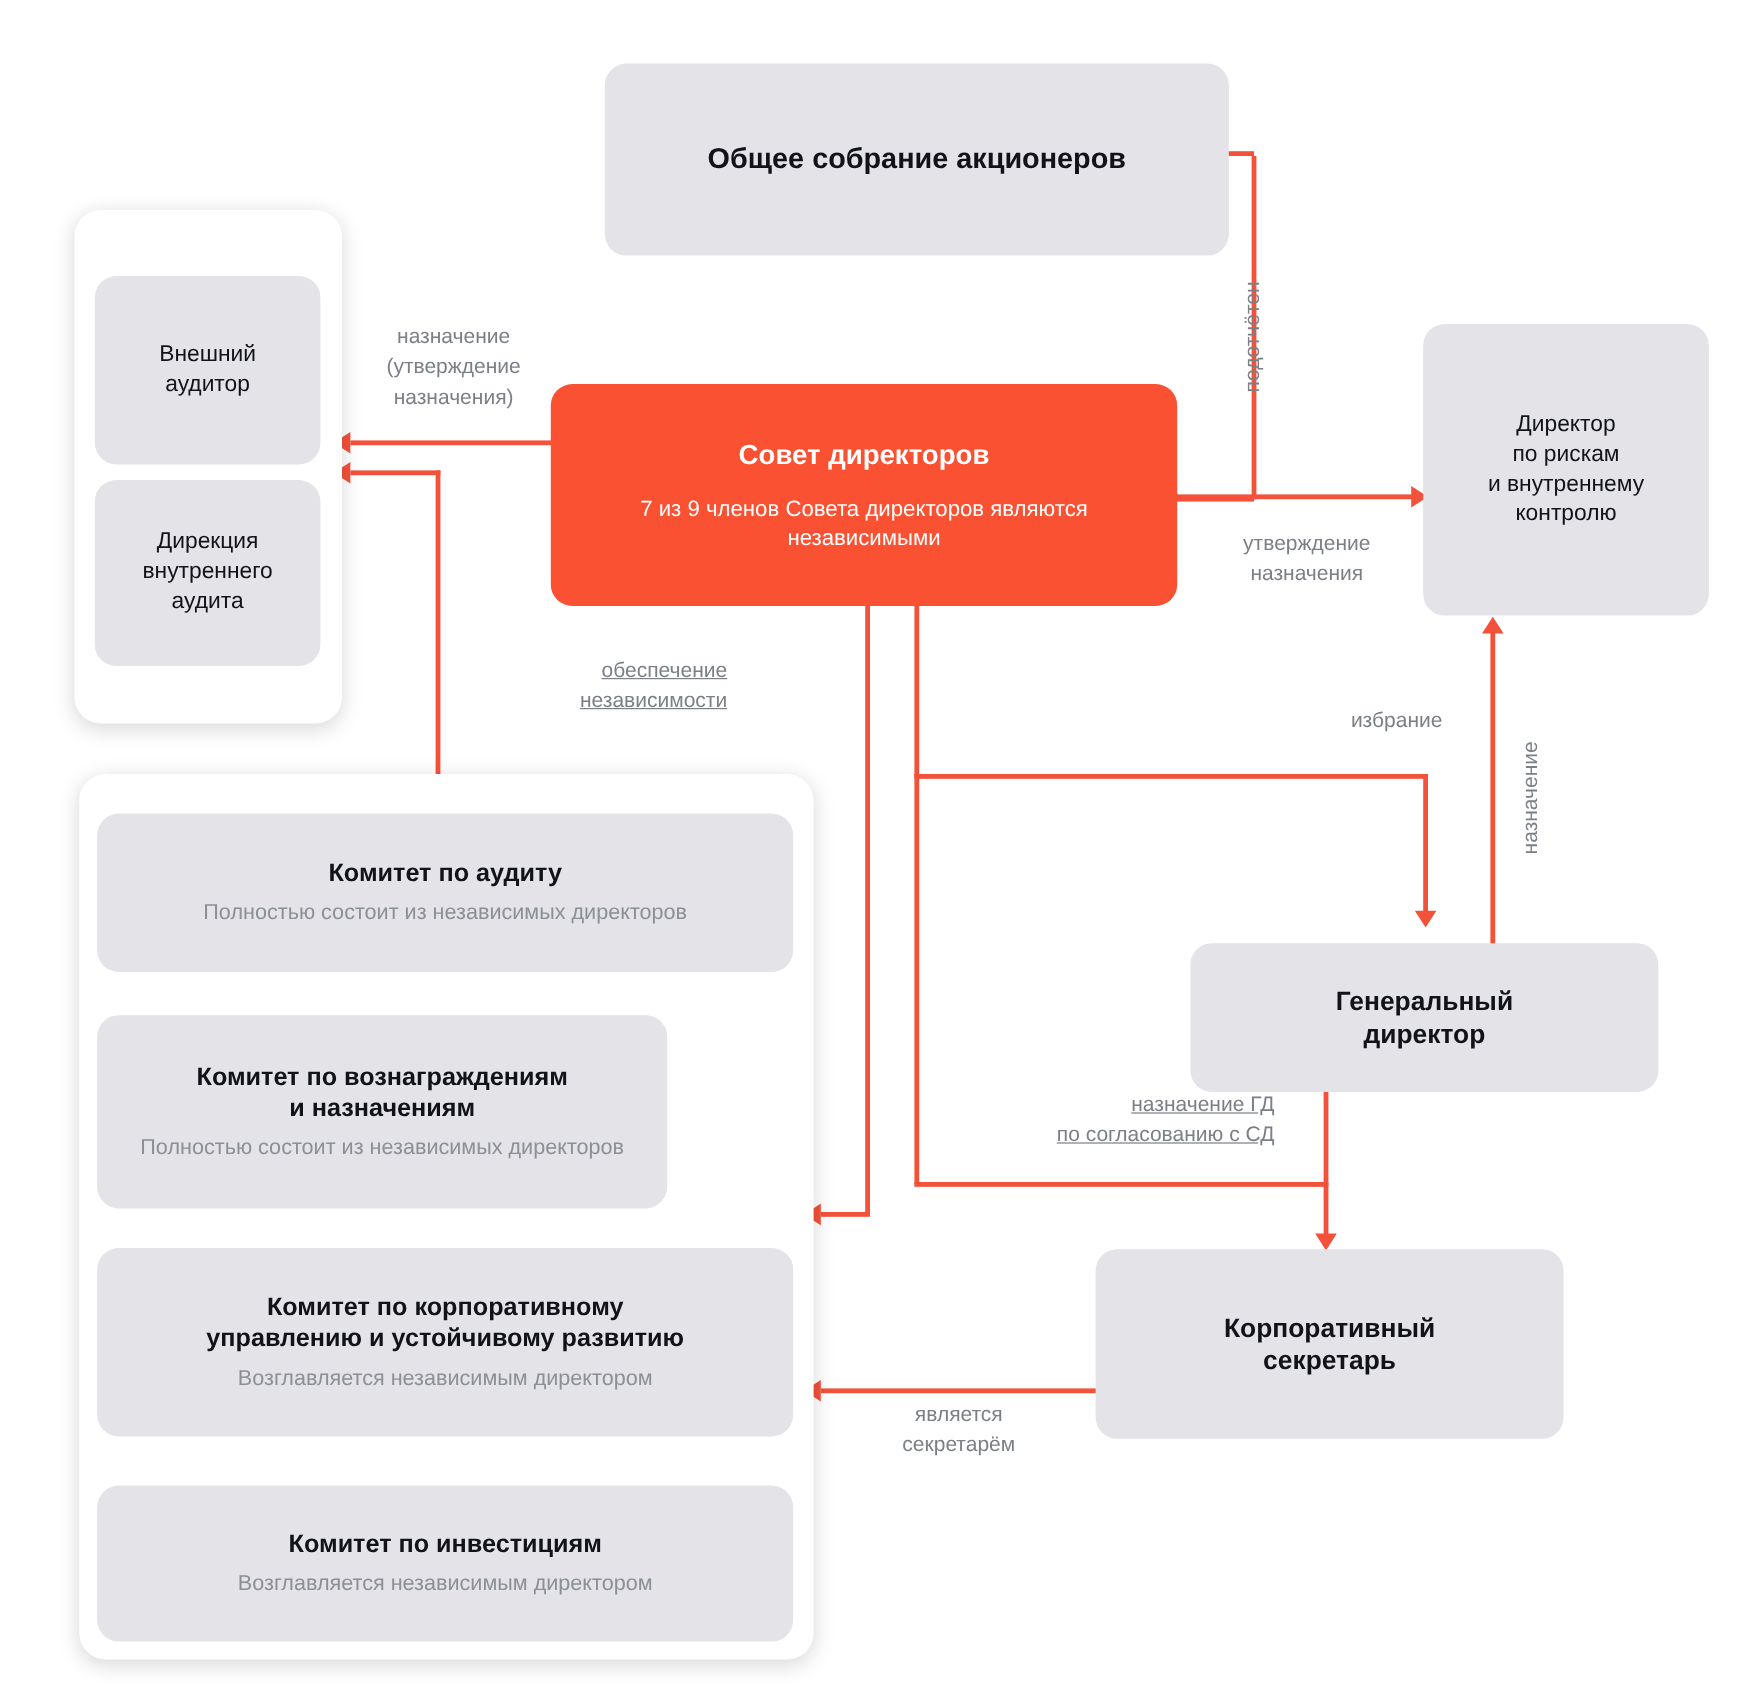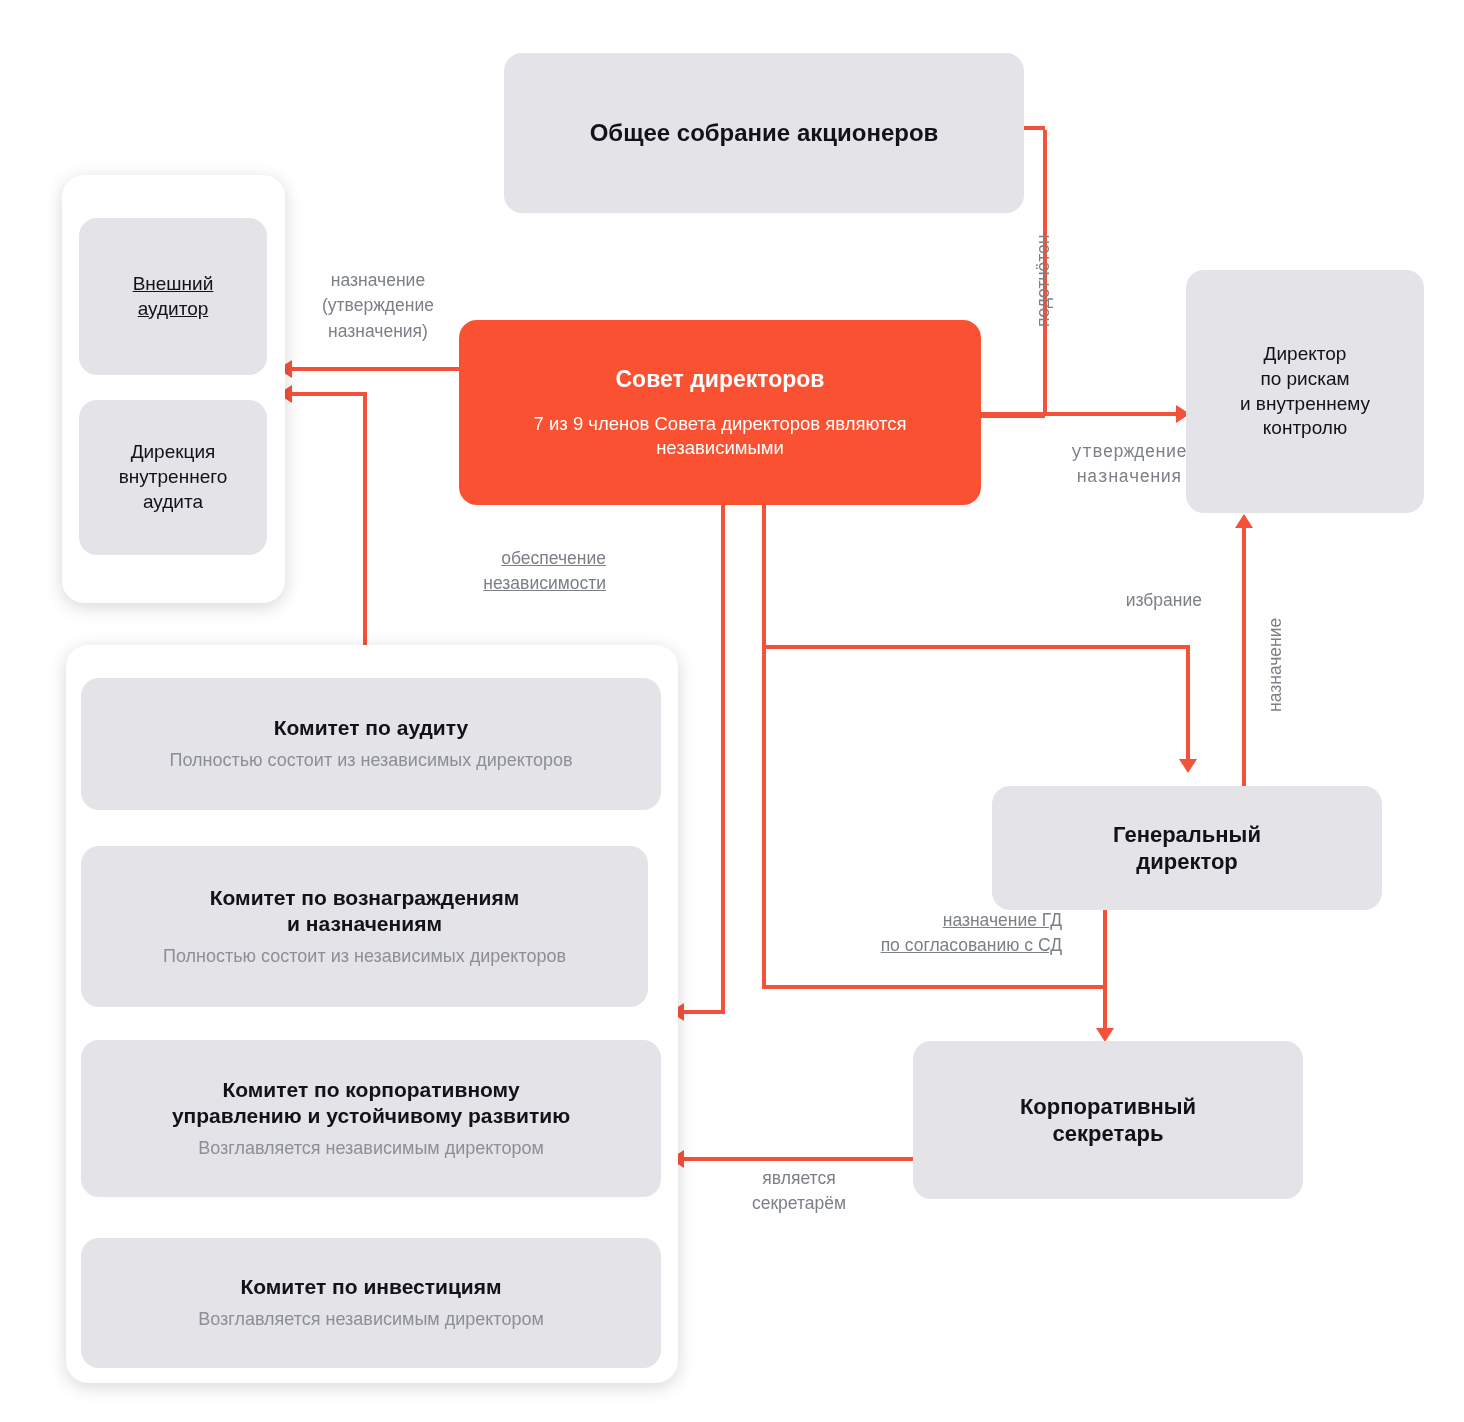--- a/index.html
+++ b/index.html
@@ -79,57 +79,57 @@
 
   <div class="seg h" style="left:684px;top:1157px;width:234px;"></div>
   <div class="arrow ar-left" style="left:670px;top:1150px;"></div>
 
   <div class="lbl c" style="left:292px;top:268px;width:172px;">назначение
 (утверждение
 назначения)</div>
   <div class="lbl l" style="left:386px;top:546px;width:220px;">обеспечение
 независимости</div>
   <div class="lbl rot" style="left:1031px;top:327px;">подотчётен</div>
-  <div class="lbl c" style="left:1043px;top:440px;width:172px;font-family:Liberation Mono, monospace;">утверждение
+  <div class="lbl c" style="left:1003px;top:440px;width:172px;">утверждение
 назначения</div>
   <div class="lbl rot" style="left:1263px;top:712px;">назначение</div>
   <div class="lbl c" style="left:1062px;top:588px;width:140px;text-align:right;">избрание</div>
   <div class="lbl c" style="left:708px;top:1166px;width:182px;">является
 секретарём</div>
   <div class="lbl l" style="left:782px;top:908px;width:280px;">назначение ГД
 по согласованию с СД</div>
 
   <div class="node grey" style="left:459px;top:53px;width:520px;height:160px;margin-left:45px;">
     <div class="ttl" style="font-size:24px;">Общее собрание акционеров</div>
   </div>
 
   <div class="node red" style="left:459px;top:320px;width:522px;height:185px;padding:0 54px;">
     <div class="ttl" style="font-size:23px;margin-bottom:18px;">Совет директоров</div>
     <div class="sub" style="font-size:18.5px;">7 из 9 членов Совета директоров являются независимыми</div>
   </div>
 
   <div class="white-panel" style="position:absolute;left:62px;top:175px;width:223px;height:428px;"></div>
-  <div class="node grey" style="left:79px;top:218px;width:188px;height:157px;text-decoration:underline;">
+  <div class="node grey" style="left:79px;top:230px;width:188px;height:157px;">
     <div class="sub" style="font-size:19px;white-space:pre-line;">Внешний
 аудитор</div>
   </div>
   <div class="node grey" style="left:79px;top:400px;width:188px;height:155px;">
     <div class="sub" style="font-size:19px;white-space:pre-line;">Дирекция
 внутреннего
 аудита</div>
   </div>
 
   <div class="white-panel" style="position:absolute;left:66px;top:645px;width:612px;height:738px;"></div>
 
   <div class="node grey" style="left:81px;top:678px;width:580px;height:132px;padding:0 24px;">
     <div class="ttl" style="font-size:21px;white-space:pre-line;margin-bottom:8px;">Комитет по аудиту</div>
     <div class="sub" style="font-size:18px;color:#8b8f96;">Полностью состоит из независимых директоров</div>
   </div>
 
-  <div class="node grey" style="left:81px;top:846px;width:567px;height:161px;padding:0 24px;">
+  <div class="node grey" style="left:81px;top:846px;width:475px;height:161px;padding:0 24px;">
     <div class="ttl" style="font-size:21px;white-space:pre-line;margin-bottom:8px;">Комитет по вознаграждениям
 и назначениям</div>
     <div class="sub" style="font-size:18px;color:#8b8f96;">Полностью состоит из независимых директоров</div>
   </div>
 
   <div class="node grey" style="left:81px;top:1040px;width:580px;height:157px;padding:0 24px;">
     <div class="ttl" style="font-size:21px;white-space:pre-line;margin-bottom:8px;">Комитет по корпоративному
 управлению и устойчивому развитию</div>
     <div class="sub" style="font-size:18px;color:#8b8f96;">Возглавляется независимым директором</div>
   </div>

